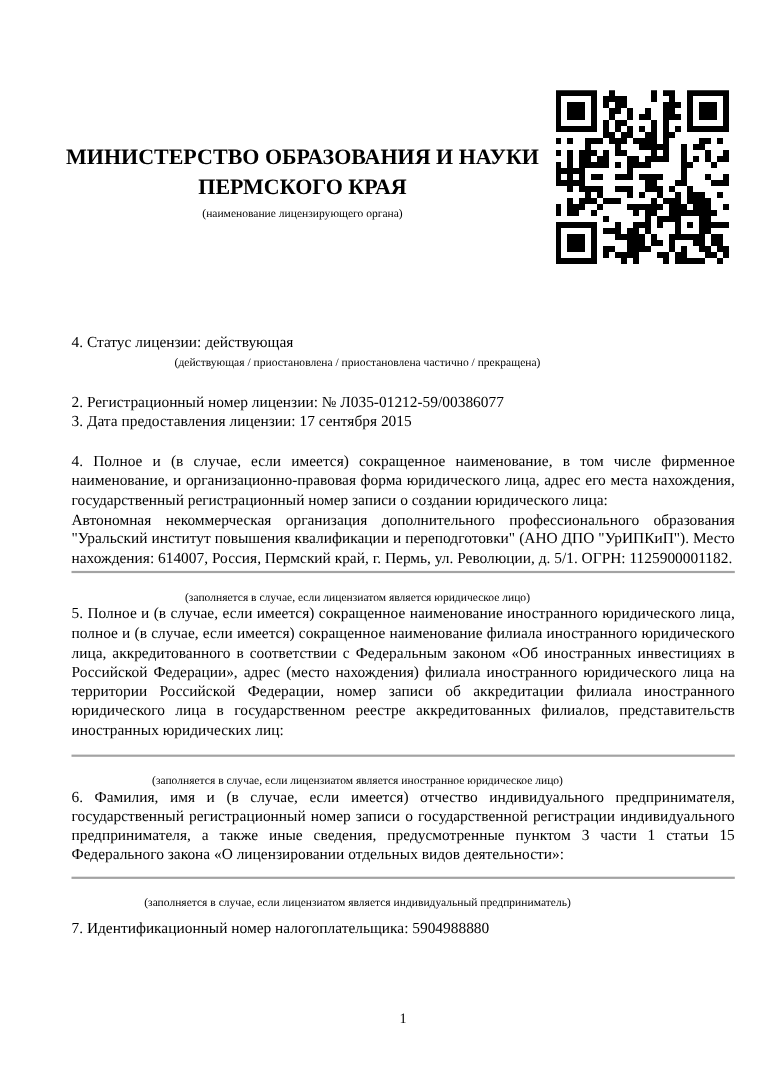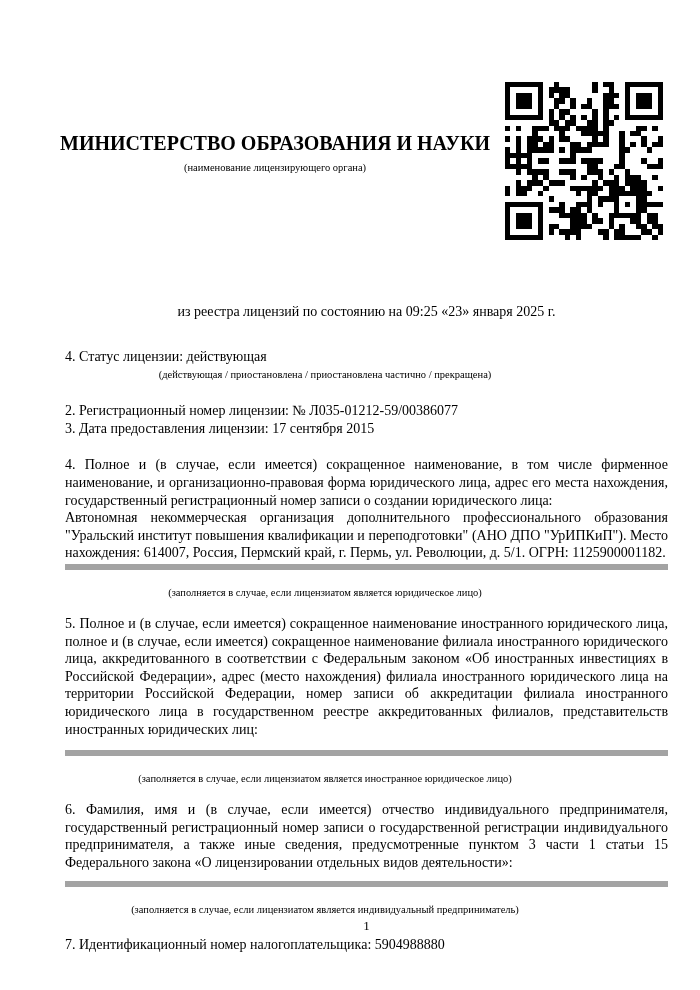--- a/index.html
+++ b/index.html
@@ -63,50 +63,51 @@
     line-height: 17.6px;
   }
   .para { text-align: justify; }
   .caption-row {
     width: 520px;
     text-align: center;
     font-size: 10.5px;
     line-height: 13px;
   }
   .rule {
-    border-bottom: 6px solid #a3a3a3;
+    border-bottom: 2px solid #a3a3a3;
     padding-bottom: 2px;
   }
   .blank-line { height: 10px; }
   .blank-line.short { height: 8px; }
   .mt2  { margin-top: 16px; }
   .mt3  { margin-top: 3px; }
   .mt15 { }
-  .mt16 { margin-top: 16px; }
+  .mt16 { }
   .mt19 { margin-top: 19px; }
-  .mt20 { margin-top: 20px; }
+  .mt20 { margin-top: 8px; }
   .mt21 { margin-top: 21px; }
   .mt27 { margin-top: 27px; }
   .footer {
     position: absolute;
     bottom: 40px;
     left: 65px;
     width: 603px;
     text-align: center;
     font-size: 13px;
   }
 </style>
 </head>
 <body>
 
 <div class="page">
 
   <div class="header">
     <div class="ministry">
       <div>МИНИСТЕРСТВО ОБРАЗОВАНИЯ И НАУКИ</div>
+      <div>ПЕРМСКОГО КРАЯ</div>
       <div class="ministry-caption">(наименование лицензирующего органа)</div>
     </div>
     <div class="qr">
       <svg viewBox="0 0 29 29" xmlns="http://www.w3.org/2000/svg" shape-rendering="crispEdges">
           <rect x="0" y="0" width="1" height="1"></rect>
           <rect x="1" y="0" width="1" height="1"></rect>
           <rect x="2" y="0" width="1" height="1"></rect>
           <rect x="3" y="0" width="1" height="1"></rect>
           <rect x="4" y="0" width="1" height="1"></rect>
           <rect x="5" y="0" width="1" height="1"></rect>
@@ -511,21 +512,20 @@
           <rect x="21" y="28" width="1" height="1"></rect>
           <rect x="22" y="28" width="1" height="1"></rect>
           <rect x="23" y="28" width="1" height="1"></rect>
           <rect x="24" y="28" width="1" height="1"></rect>
           <rect x="27" y="28" width="1" height="1"></rect>
         </svg>
     </div>
   </div>
 
   <div class="title">
-    <div>из реестра лицензий по состоянию на 09:25 «23» января 2025 г.</div>
   </div>
 
   <div class="content">
 
     <div class="mt27">4. Статус лицензии: действующая</div>
     <div class="caption-row mt3">(действующая / приостановлена / приостановлена частично / прекращена)</div>
 
     <div class="mt21">2. Регистрационный номер лицензии: № Л035-01212-59/00386077</div>
 
     <div class="mt15">3. Дата предоставления лицензии: 17 сентября 2015</div>

